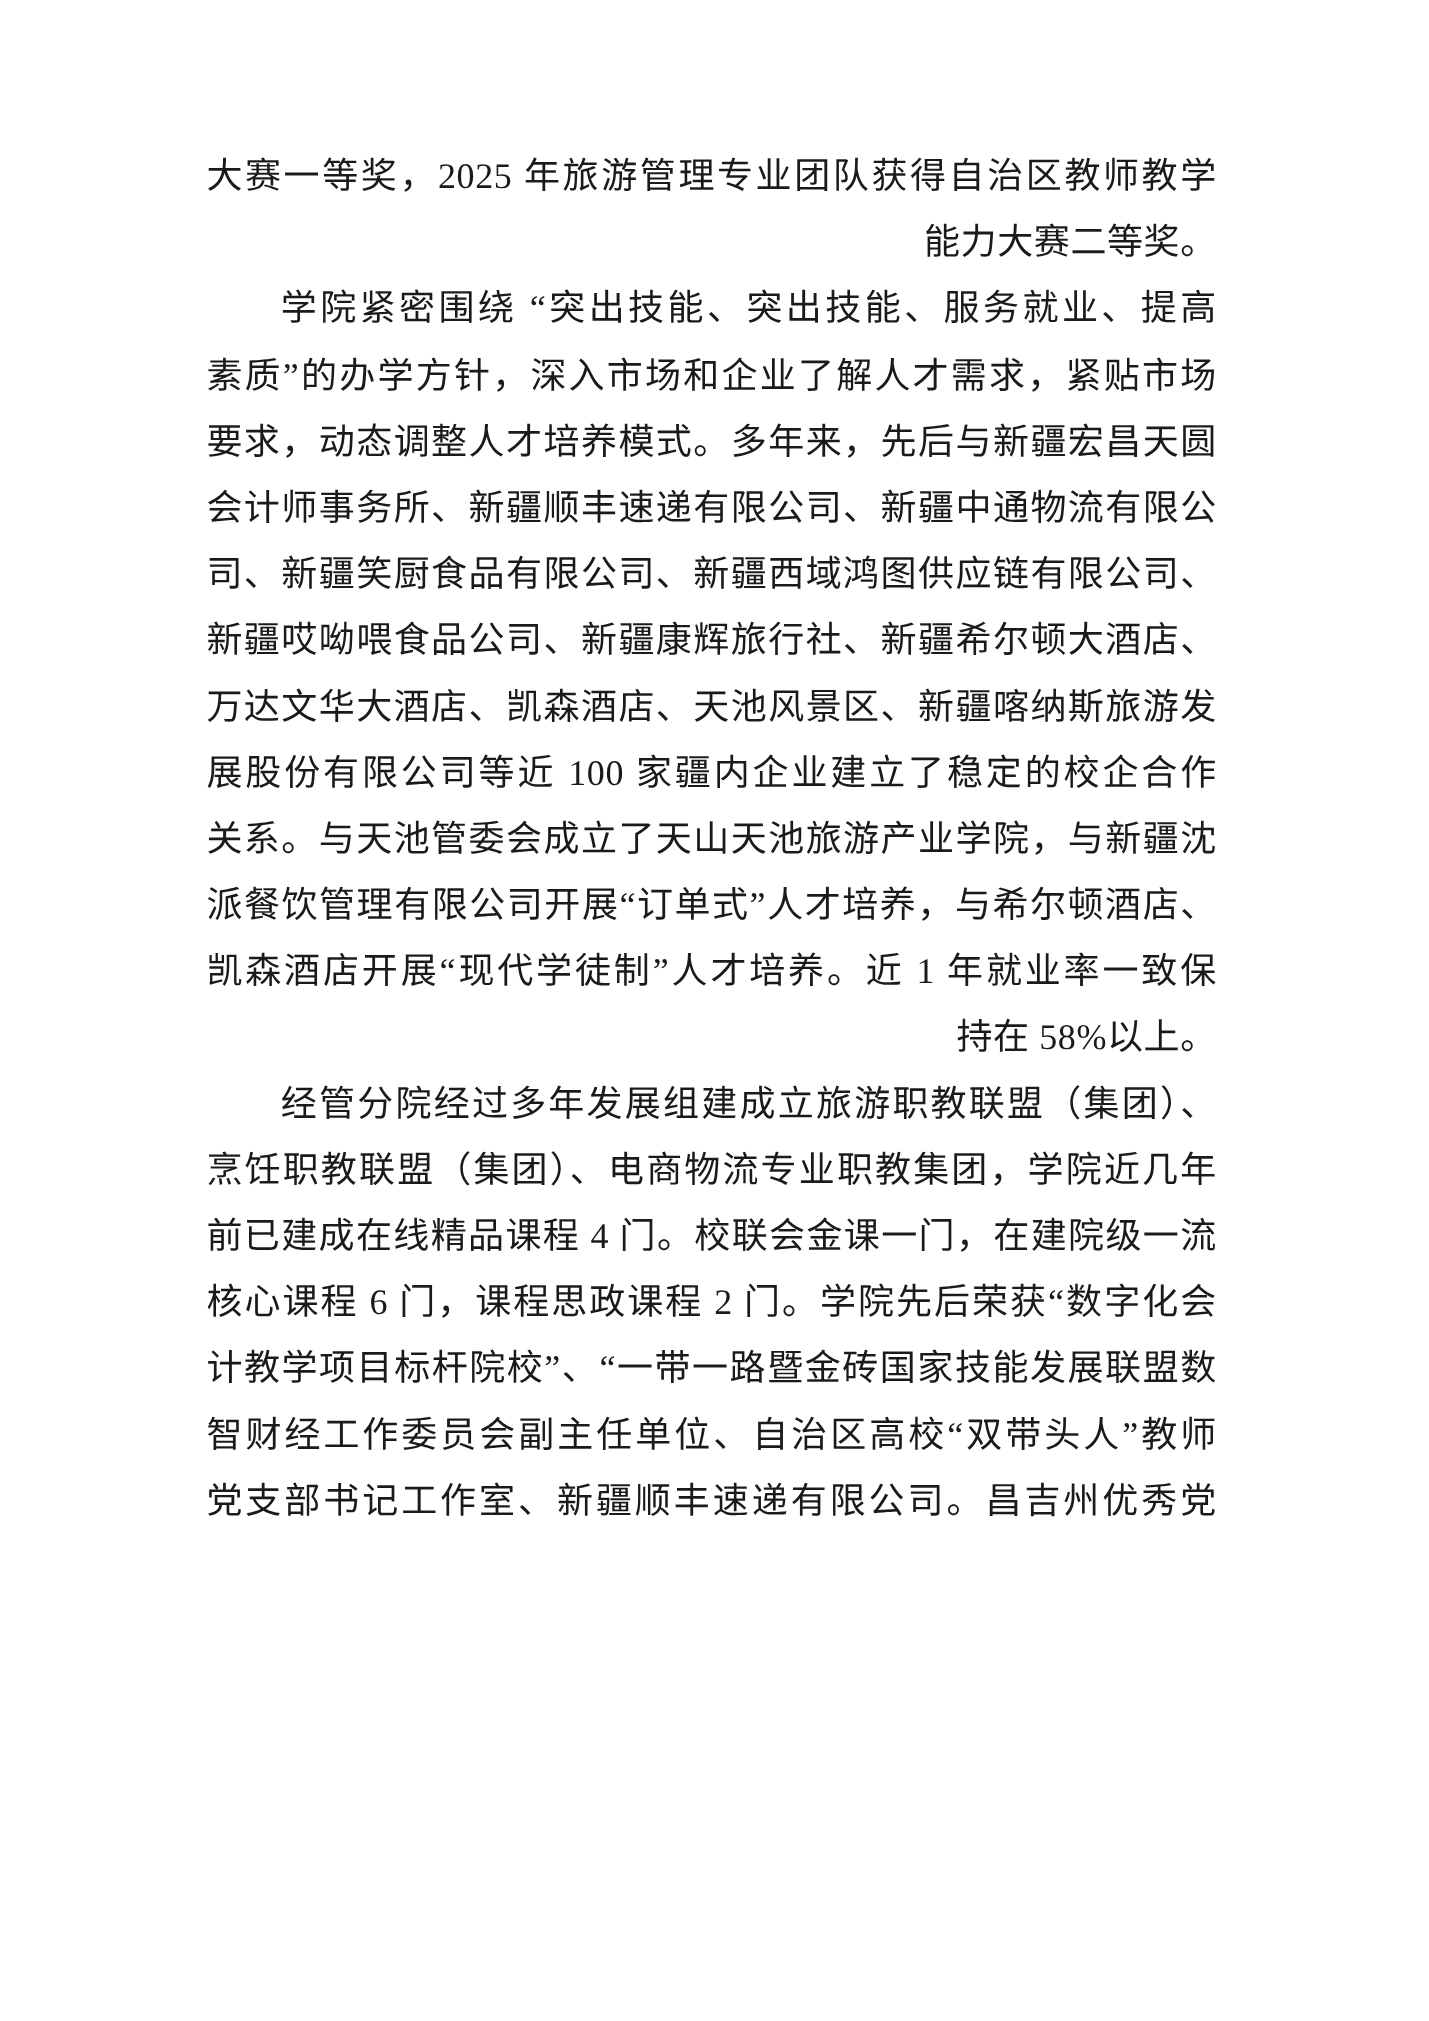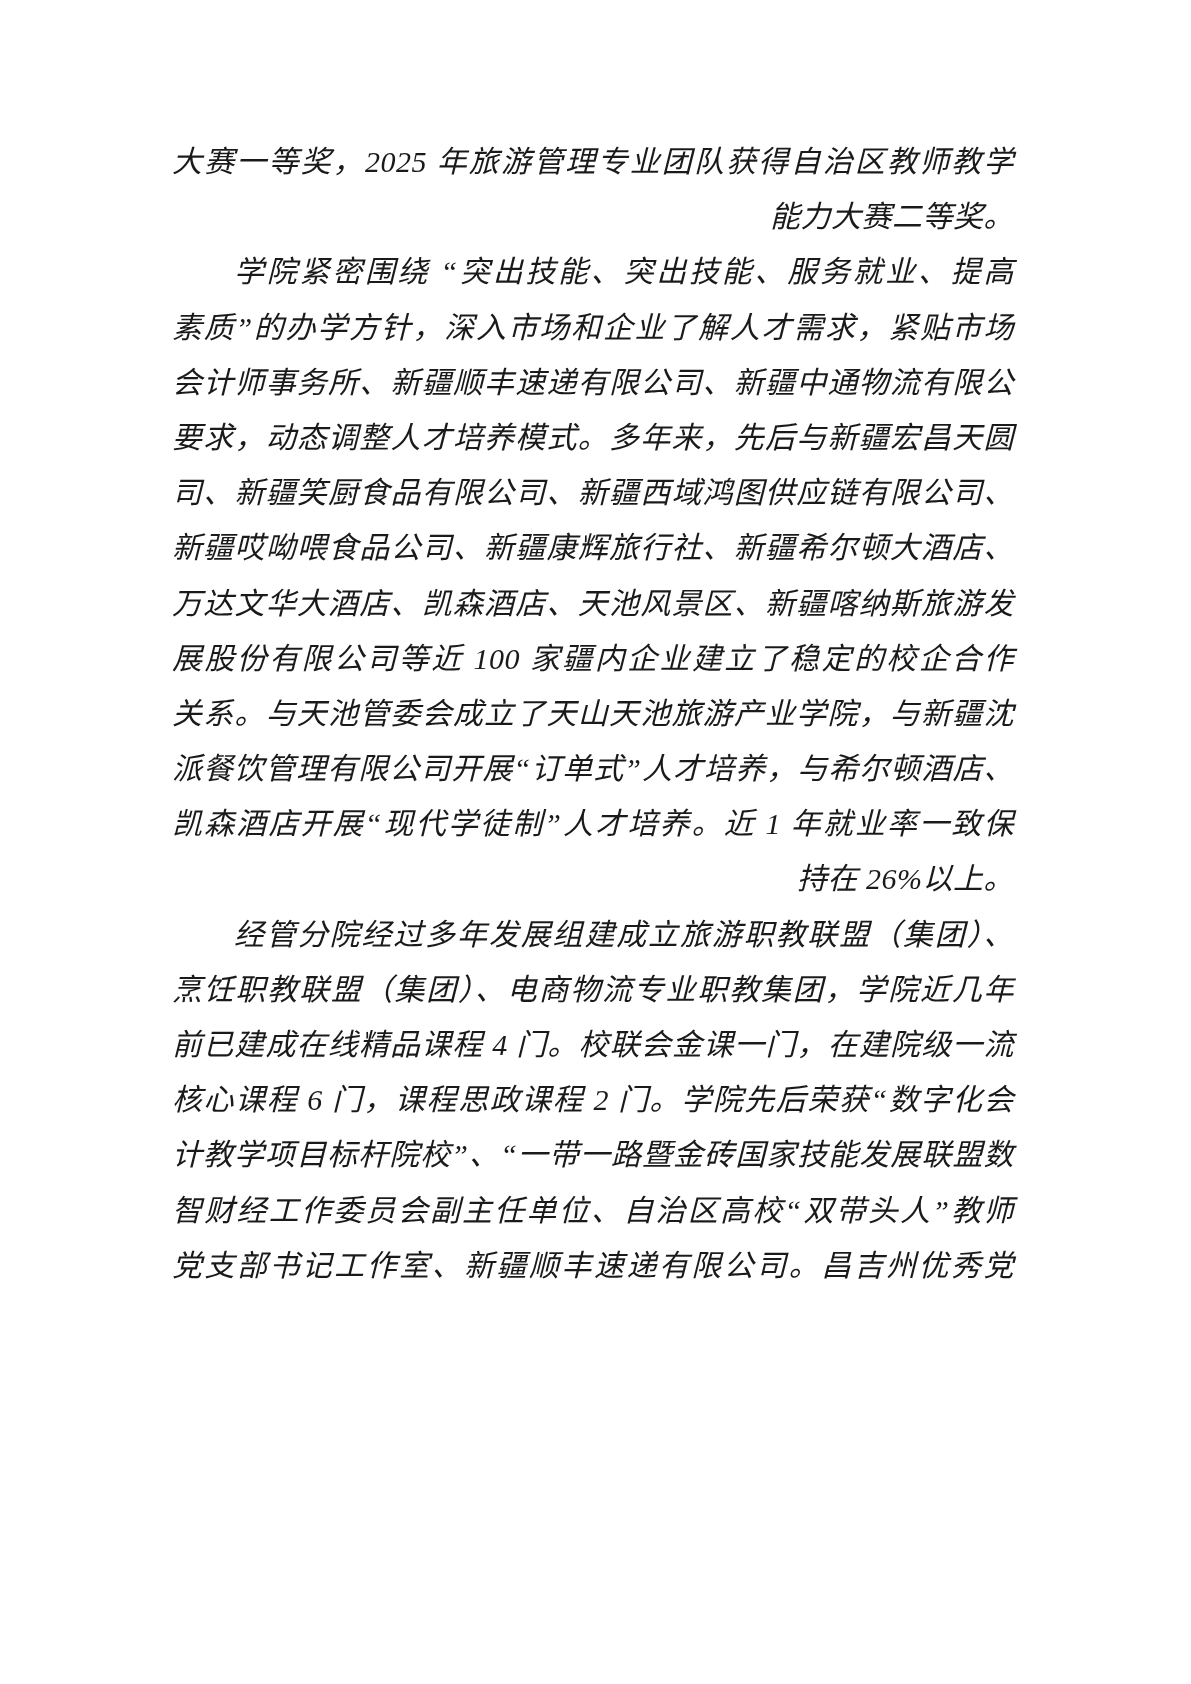--- a/index.html
+++ b/index.html
@@ -13,23 +13,22 @@
     width: 1191px;
     height: 1684px;
     background: #ffffff;
     overflow: hidden;
     font-family: "Liberation Serif", "DejaVu Serif", serif;
     color: #1a1a1a;
   }
   .text-block {
     position: absolute;
     left: 172px;
-    top: 134px;
+    top: 120px;
     width: 842px;
-    font-style: italic;
   }
   .line {
     height: 55.2px;
     line-height: 55.2px;
     font-size: 30px;
     letter-spacing: 0.5px;
     text-align: right;
     white-space: normal;
   }
   
@@ -44,30 +43,30 @@
 </style>
 </head>
 <body>
 
 <div class="page">
   <div class="text-block">
     <div class="line j">大赛一等奖，2025 年旅游管理专业团队获得自治区教师教学</div>
     <div class="line">能力大赛二等奖。</div>
     <div class="line j ind">学院紧密围绕 “突出技能、突出技能、服务就业、提高</div>
     <div class="line j">素质”的办学方针，深入市场和企业了解人才需求，紧贴市场</div>
+    <div class="line j">要求，动态调整人才培养模式。多年来，先后与新疆宏昌天圆</div>
     <div class="line j">会计师事务所、新疆顺丰速递有限公司、新疆中通物流有限公</div>
-    <div class="line j">要求，动态调整人才培养模式。多年来，先后与新疆宏昌天圆</div>
     <div class="line j">司、新疆笑厨食品有限公司、新疆西域鸿图供应链有限公司、</div>
     <div class="line j">新疆哎呦喂食品公司、新疆康辉旅行社、新疆希尔顿大酒店、</div>
     <div class="line j">万达文华大酒店、凯森酒店、天池风景区、新疆喀纳斯旅游发</div>
     <div class="line j">展股份有限公司等近 100 家疆内企业建立了稳定的校企合作</div>
     <div class="line j">关系。与天池管委会成立了天山天池旅游产业学院，与新疆沈</div>
     <div class="line j">派餐饮管理有限公司开展“订单式”人才培养，与希尔顿酒店、</div>
     <div class="line j">凯森酒店开展“现代学徒制”人才培养。近 1 年就业率一致保</div>
-    <div class="line">持在 26%以上。</div>
+    <div class="line">持在 58%以上。</div>
     <div class="line j ind">经管分院经过多年发展组建成立旅游职教联盟（集团）、</div>
     <div class="line j">烹饪职教联盟（集团）、电商物流专业职教集团，学院近几年</div>
     <div class="line j">前已建成在线精品课程 4 门。校联会金课一门，在建院级一流</div>
     <div class="line j">核心课程 6 门，课程思政课程 2 门。学院先后荣获“数字化会</div>
     <div class="line j">计教学项目标杆院校”、“一带一路暨金砖国家技能发展联盟数</div>
     <div class="line j">智财经工作委员会副主任单位、自治区高校“双带头人”教师</div>
     <div class="line j">党支部书记工作室、新疆顺丰速递有限公司。昌吉州优秀党</div>
   </div>
 </div>
 

